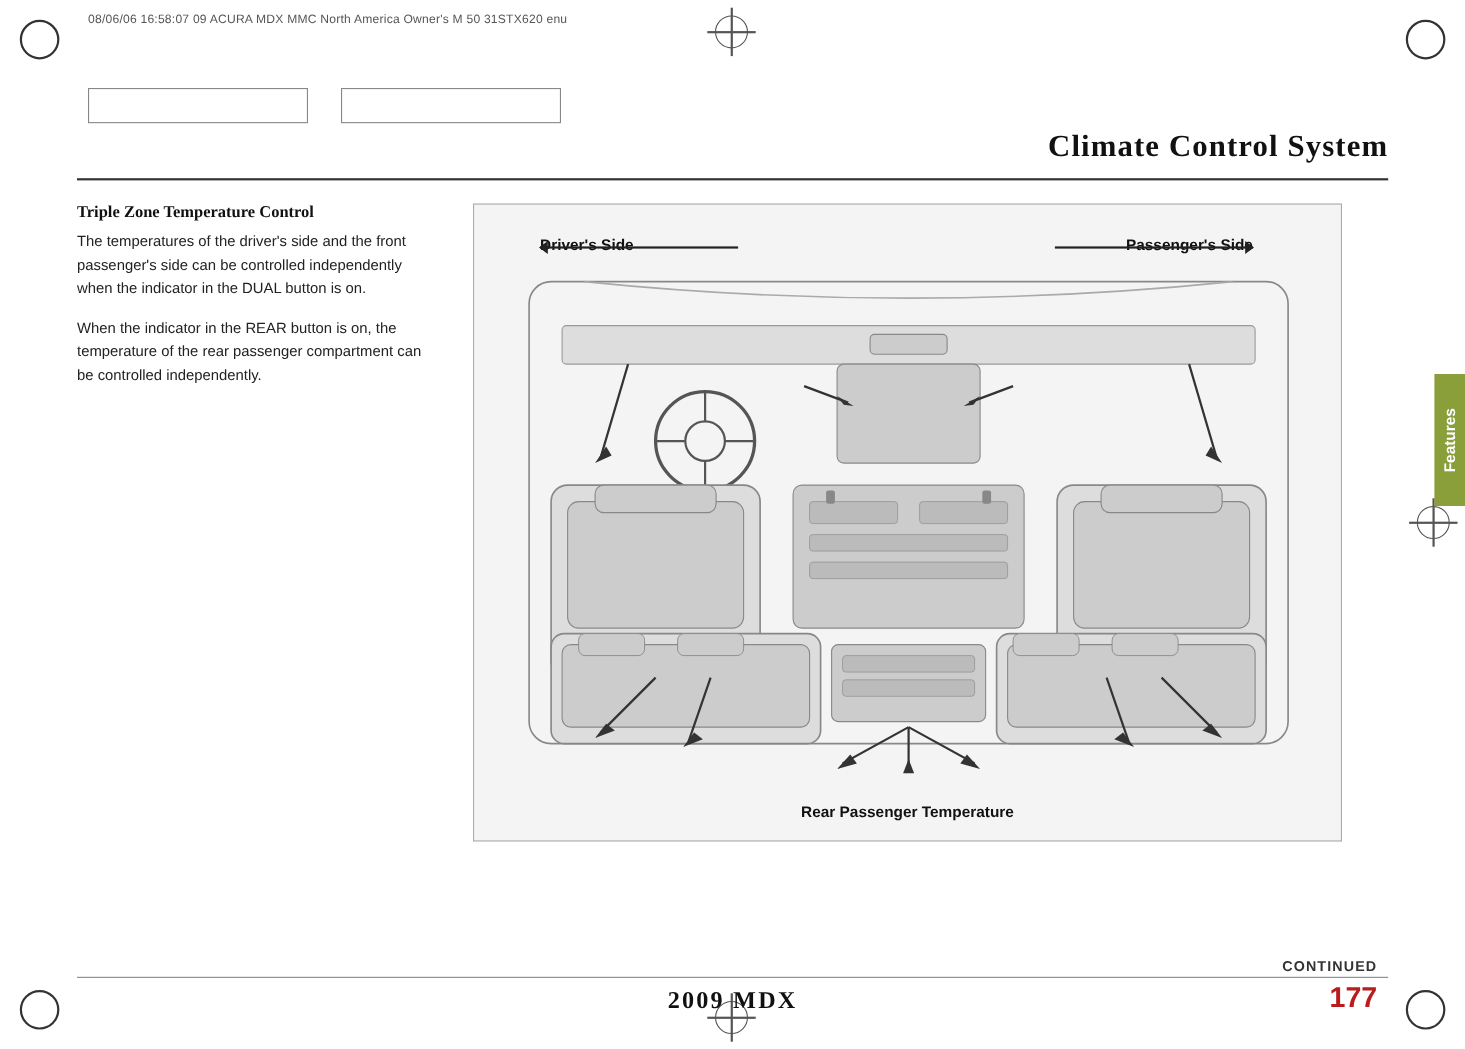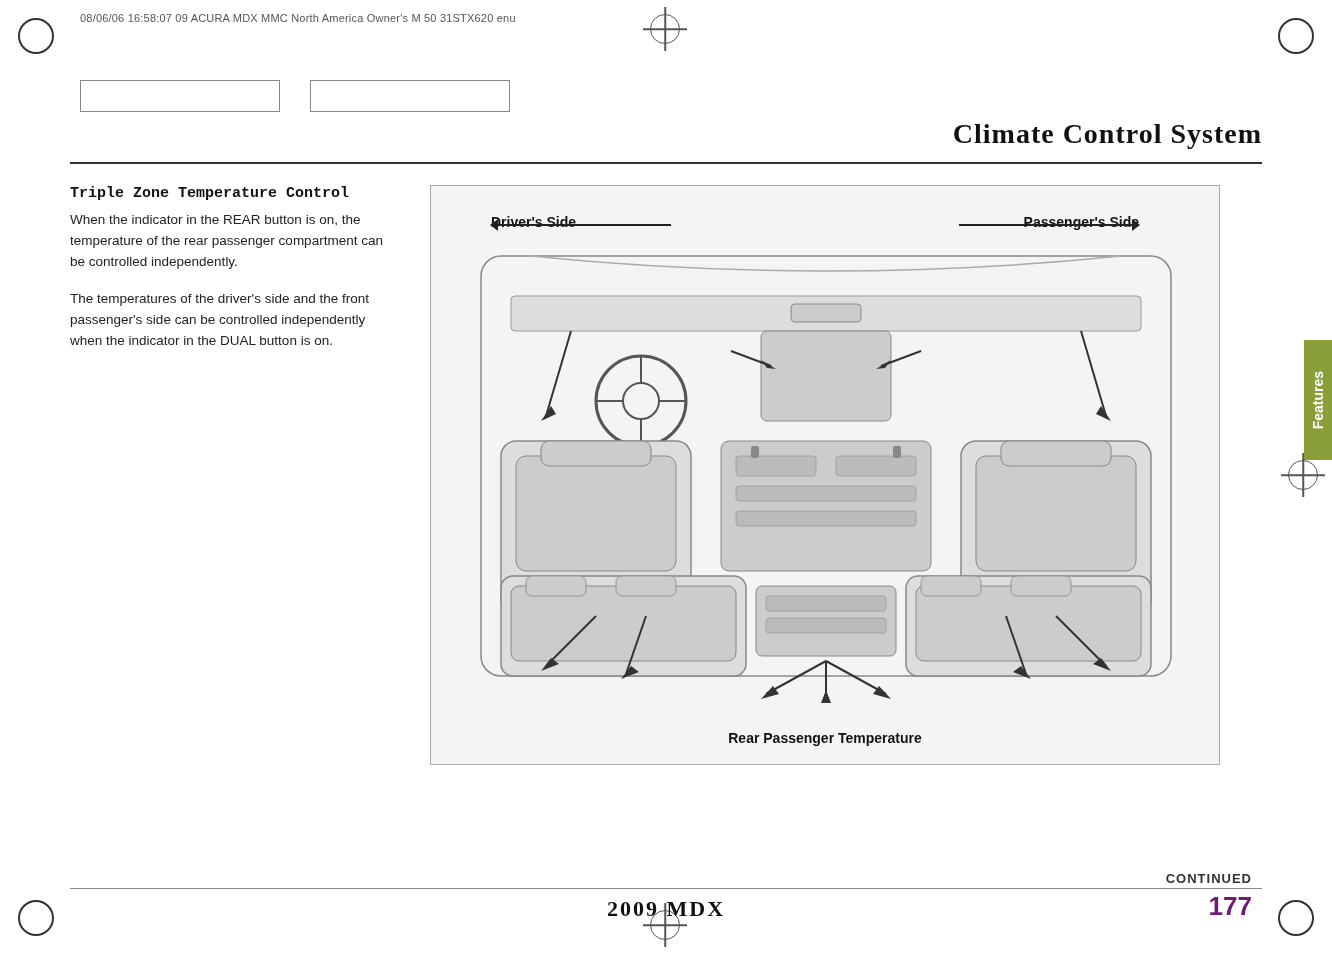--- a/index.html
+++ b/index.html
@@ -134,21 +134,21 @@
       top: 185px;
       left: 70px;
       width: 330px;
     }
 
     .section-heading {
       font-size: 15px;
       font-weight: bold;
       color: #111;
       margin-bottom: 8px;
-      font-family: Liberation Mono, monospace;
+      font-family: Liberation Serif, serif;
     }
 
     .body-text {
       font-size: 13.5px;
       color: #222;
       line-height: 1.55;
       font-family: Arial, sans-serif;
       margin-bottom: 16px;
     }
 
@@ -262,21 +262,21 @@
       letter-spacing: 2px;
       text-align: center;
     }
 
     .footer-page {
       position: absolute;
       bottom: 32px;
       right: 80px;
       font-size: 26px;
       font-weight: bold;
-      color: #701a75;
+      color: #b91c1c;
       font-family: Arial, sans-serif;
     }
 
     
     .bottom-rule {
       position: absolute;
       bottom: 65px;
       left: 70px;
       right: 70px;
       height: 1px;
@@ -304,22 +304,22 @@
 
 <div class="title-rule"></div>
 
 <div class="side-tab"></div>
 <div class="side-tab-label">
   <span>Features</span>
 </div>
 
 <div class="left-column">
   <div class="section-heading">Triple Zone Temperature Control</div>
+  <div class="body-text">The temperatures of the driver's side and the front passenger's side can be controlled independently when the indicator in the DUAL button is on.</div>
   <div class="body-text">When the indicator in the REAR button is on, the temperature of the rear passenger compartment can be controlled independently.</div>
-  <div class="body-text">The temperatures of the driver's side and the front passenger's side can be controlled independently when the indicator in the DUAL button is on.</div>
 </div>
 
 <div class="diagram-box">
   <div class="diagram-inner">
 
     <div class="diag-label driver-label">Driver's Side</div>
     <div class="horiz-arrow driver-arrow"></div>
 
     <div class="diag-label passenger-label">Passenger's Side</div>
     <div class="horiz-arrow passenger-arrow"></div>

